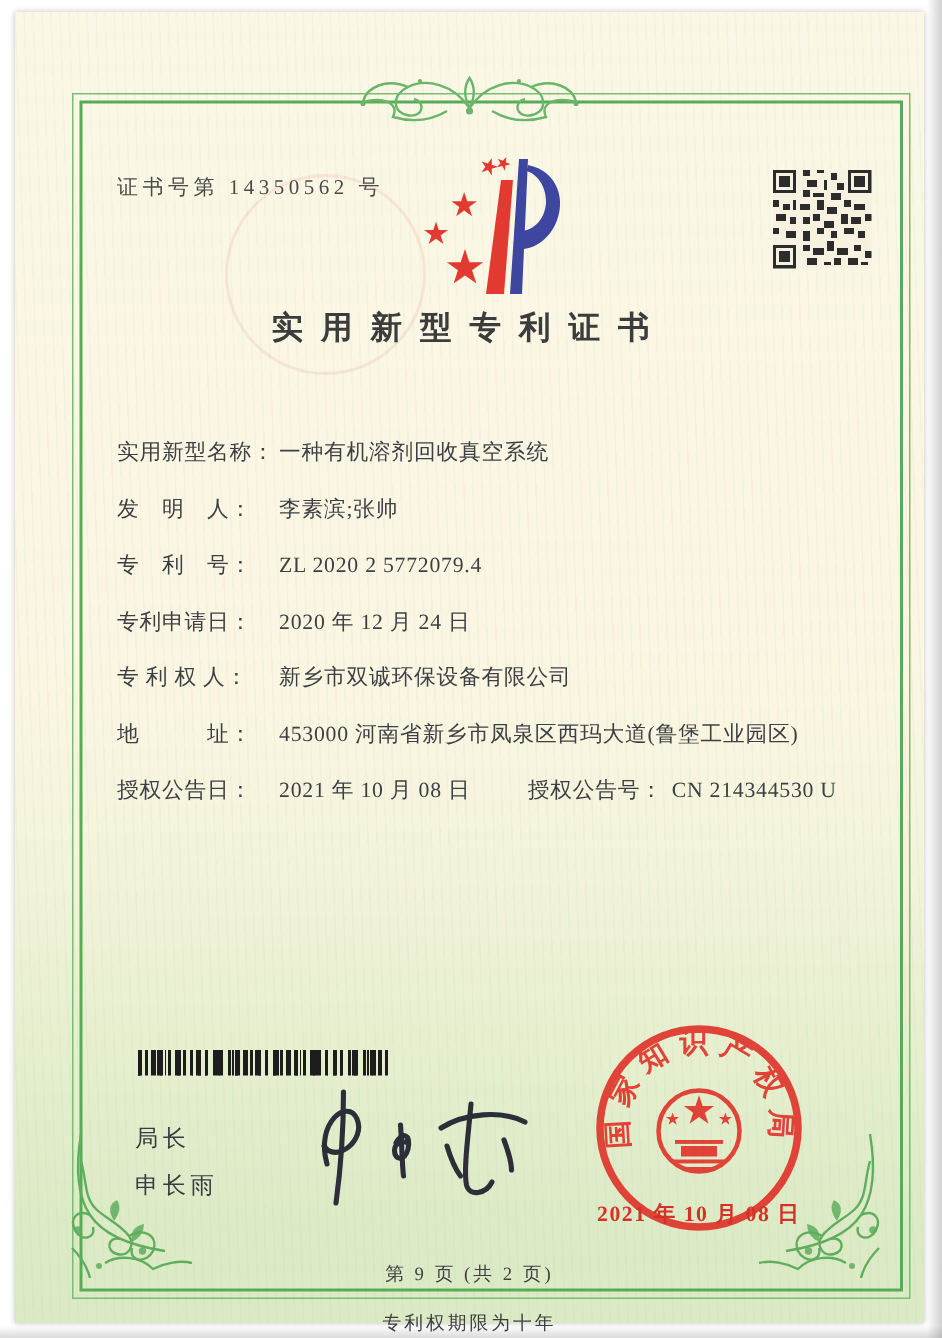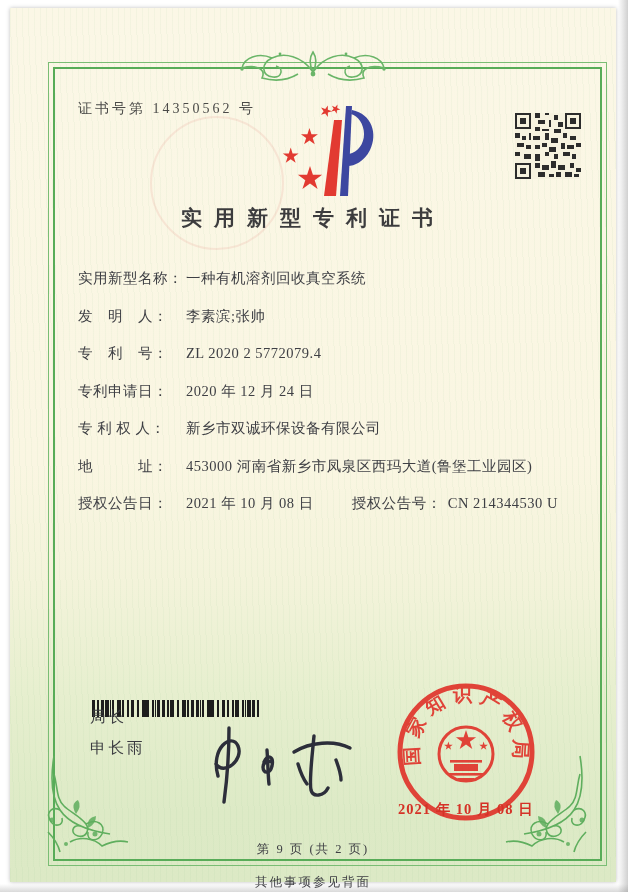--- a/index.html
+++ b/index.html
@@ -30,50 +30,50 @@
     border:2.5px solid #58ac58;}
 
   .ornament{position:absolute;pointer-events:none;}
   .orn-top{left:50%;top:40px;transform:translateX(-50%);}
   .orn-bl{left:30px;bottom:28px;}
   .orn-br{right:22px;bottom:28px;transform:scaleX(-1);}
 
   .ghost-seal{position:absolute;left:140px;top:108px;width:130px;height:130px;
     border:2px solid rgba(226,120,110,.14);border-radius:50%;}
 
-  .cert-no{position:absolute;left:68px;top:92px;font-size:14px;color:#4a4a48;
+  .cert-no{position:absolute;left:68px;top:108px;font-size:14px;color:#4a4a48;
     letter-spacing:3px;text-align:right;}
 
   .logo{position:absolute;left:262px;top:92px;}
   .qr{position:absolute;left:505px;top:105px;}
 
   .title{position:absolute;left:0;top:196px;width:100%;text-align:center;
     font-size:21px;font-weight:700;color:#3c3c3e;letter-spacing:12px;}
 
-  .fields{position:absolute;left:68px;top:260px;width:480px;
+  .fields{position:absolute;left:68px;top:284px;width:480px;
     display:flex;flex-direction:column;gap:16.5px;font-size:14.5px;color:#3e3f44;}
   .frow{line-height:21px;letter-spacing:.5px;}
   .flabel{display:inline-block;width:108px;white-space:pre;vertical-align:top;}
   .fvalue{letter-spacing:.5px;}
   .grant-pair2{margin-left:34px;}
   .grant-pair2 .flabel{width:auto;margin-right:6px;}
 
   .paras{position:absolute;left:62px;top:538px;width:500px;
     font-size:13.5px;color:#3e3f44;line-height:1.98;letter-spacing:1.2px;
     text-align:justify;}
   .paras p{margin:0;text-indent:2em;}
 
   .barcode{position:absolute;left:82px;top:692px;width:168px;height:17px;
     background-image:
       repeating-linear-gradient(90deg,#1d1d1d 0 2px,rgba(0,0,0,0) 2px 5px),
       repeating-linear-gradient(90deg,#1d1d1d 0 1px,rgba(0,0,0,0) 1px 9px),
       repeating-linear-gradient(90deg,#1d1d1d 0 3px,rgba(0,0,0,0) 3px 13px);
   }
 
-  .signer{position:absolute;left:80px;top:693px;font-size:15.5px;color:#3a3b40;
+  .signer{position:absolute;left:80px;top:736px;font-size:15.5px;color:#3a3b40;
     line-height:31px;letter-spacing:3px;font-family:"Liberation Sans","DejaVu Sans",sans-serif;}
   .signature{position:absolute;left:192px;top:714px;}
 
   .seal{position:absolute;left:368px;top:672px;}
   .seal-date{position:absolute;left:388px;top:792px;font-size:14.5px;color:#d53227;
     letter-spacing:1px;font-weight:600;}
 
   .page-info{position:absolute;left:0;top:833px;width:100%;text-align:center;
     font-size:12.5px;color:#3e3f44;letter-spacing:2px;}
   .footer-note{position:absolute;left:0;top:866px;width:100%;text-align:center;
@@ -278,18 +278,18 @@
         <rect x="76" y="84" width="24" height="7"></rect>
         <rect x="70" y="93" width="36" height="2.6"></rect>
         <rect x="80" y="98" width="16" height="3"></rect>
       </g>
     </g>
   </svg>
   <div class="seal-date">2021 年 10 月 08 日</div>
 
   <div class="page-info">第 9 页 (共 2 页)</div>
 
-  <div class="footer-note">其他事项参见背面</div>
+  <div class="footer-note">专利权期限为十年</div>
 
 </div>
 
 <div class="scan-edge-right"></div>
 <div class="scan-edge-bottom"></div>
 
 </body></html>

